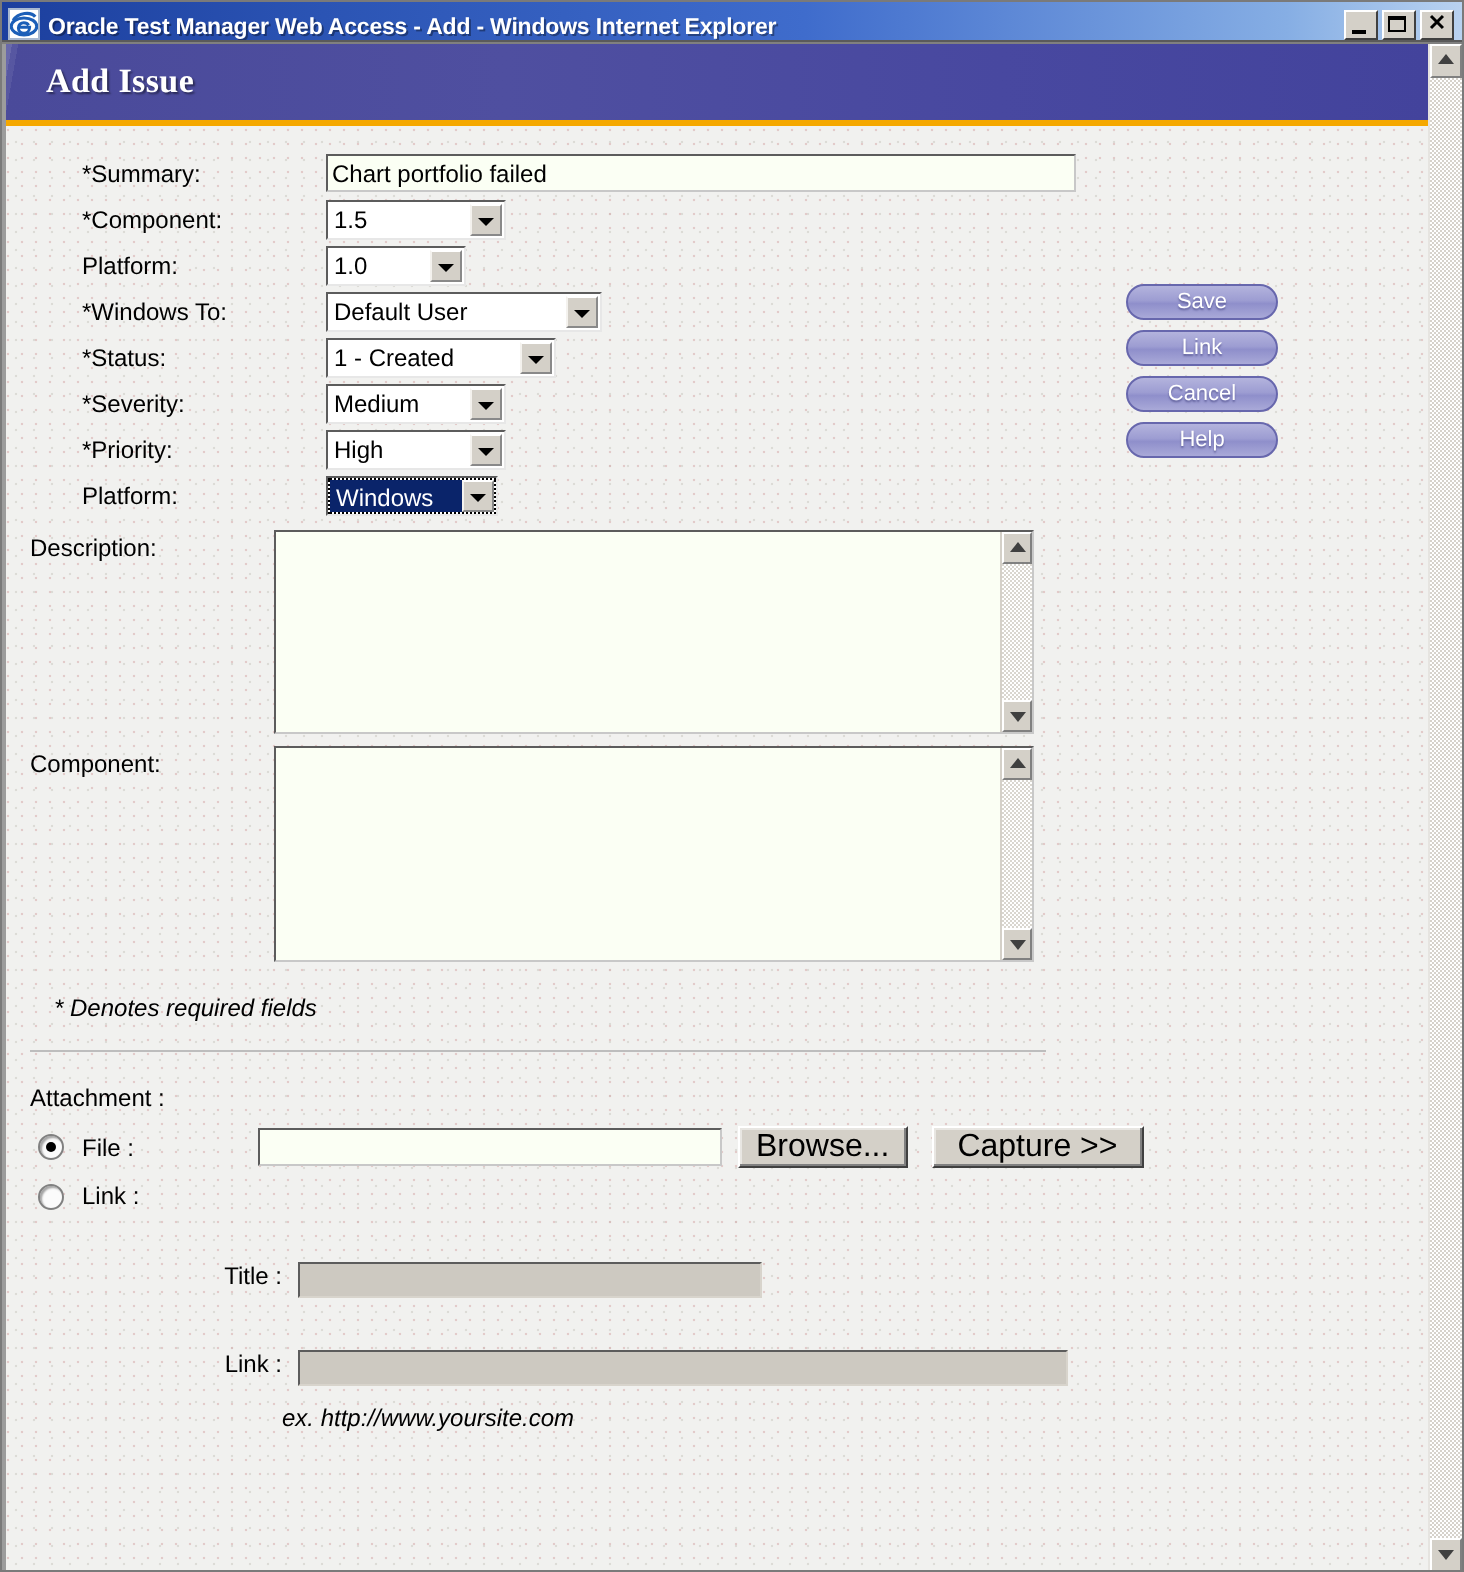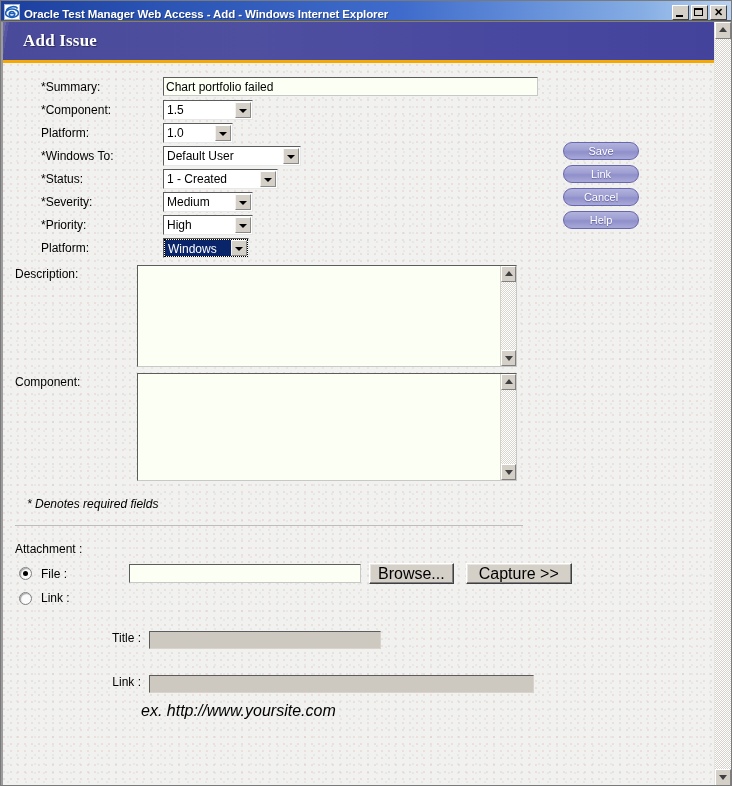--- a/index.html
+++ b/index.html
@@ -403,21 +403,21 @@
     font-size: 12px;
     padding: 1px 2px;
     color: #6b6b6b;
     outline: none;
   }
   input.disabled-field.title-f { width: 232px; }
   input.disabled-field.link-f  { width: 385px; }
   .example-hint {
     padding-left: 138px;
     margin-top: 9px;
-    font-size: 16px;
+    font-size: 12px;
     font-style: italic;
     color: #000;
   }
 
   
   .actions {
     position: absolute;
     left: 560px;
     top: 79px;
     width: 76px;

